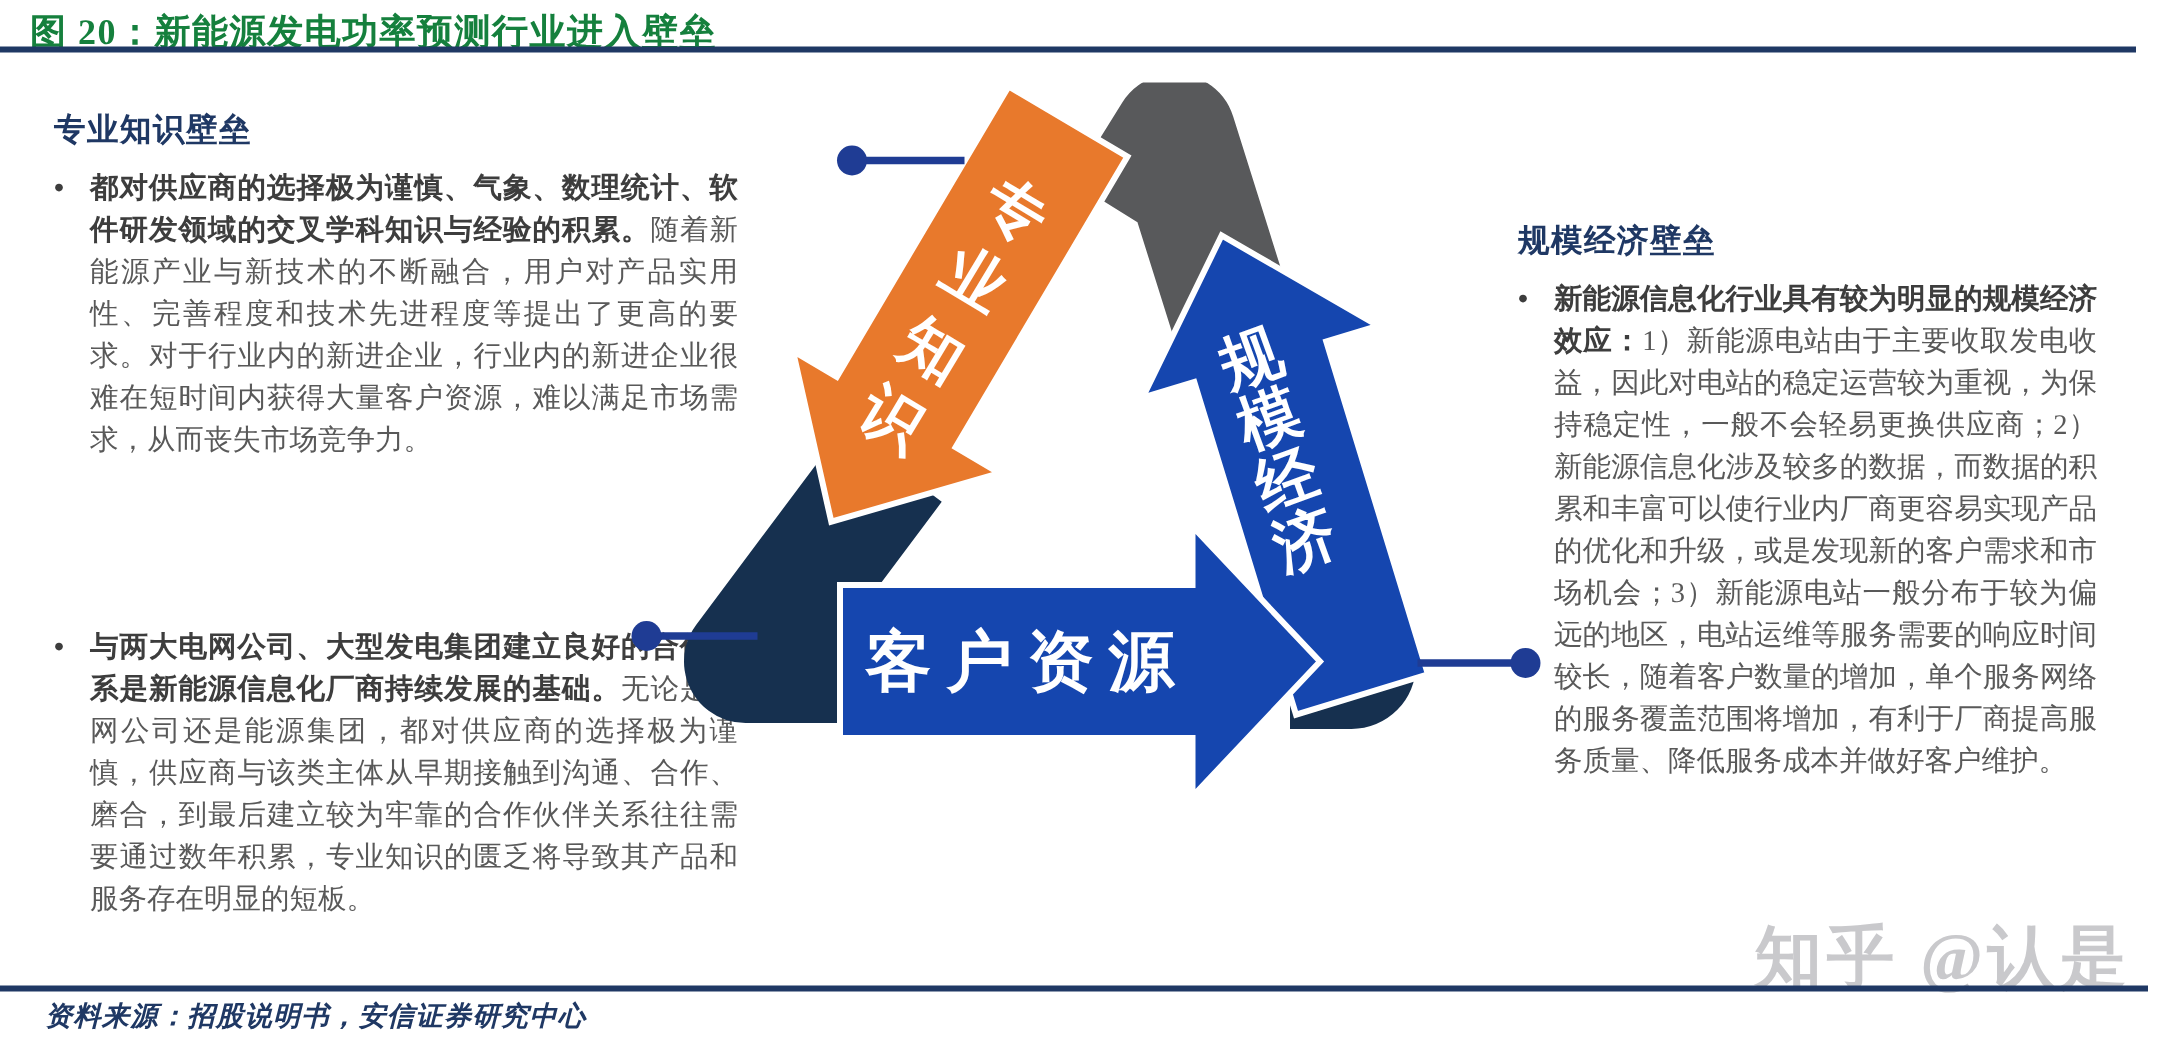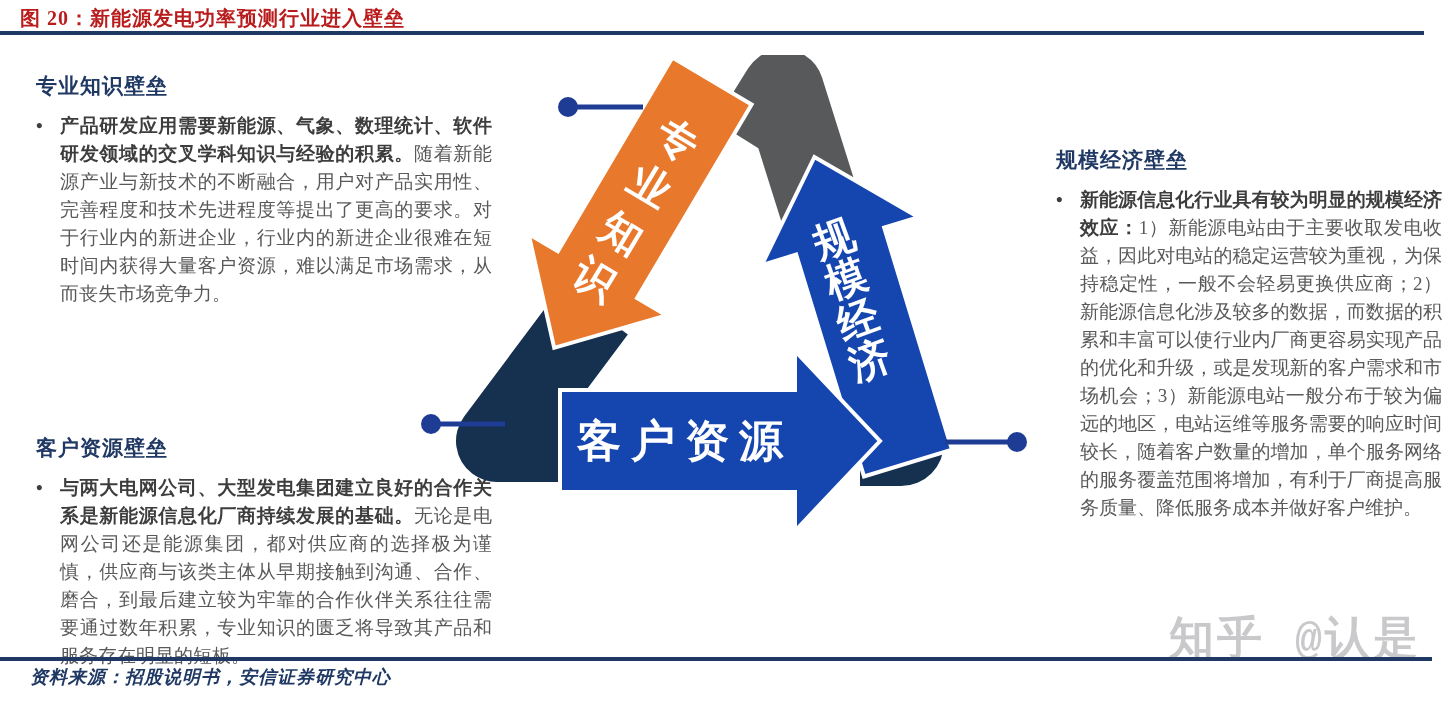--- a/index.html
+++ b/index.html
@@ -2,68 +2,67 @@
 <html><head>
 <meta charset="utf-8">
 <style>
   html,body { margin:0; padding:0; background:#ffffff; }
   .page {
     position:relative; width:1449px; height:701px; background:#ffffff;
     font-family:"Liberation Serif", serif; overflow:hidden;
   }
   .fig-title {
     position:absolute; left:20px; top:5px;
-    font-size:20px; font-weight:bold; color:#b91c1c; letter-spacing:1px;
+    font-size:24px; font-weight:bold; color:#15803d; letter-spacing:1px;
   }
   .rule { position:absolute; left:0; height:4px; background:#1F3864; }
   .rule-top { top:31px; width:1424px; }
   .rule-bottom { top:657px; width:1432px; }
 
   .section { position:absolute; }
   .section h2 { margin:16px 0 12px 0; font-size:21px; font-weight:bold; color:#1F3864; letter-spacing:1px; }
   .bullet-row { display:flex; }
   .bullet-marker { width:24px; flex:0 0 24px; font-size:19px; line-height:28px; color:#3D3D3D; font-weight:bold; }
   .para { margin:0; flex:1; font-size:19px; line-height:28px; text-align:justify; color:#595959; }
   .para b { color:#3D3D3D; }
 
   .sec-expertise { left:36px; top:56px; width:456px; }
   .sec-customer  { left:36px; top:418px; width:456px; }
-  .sec-scale     { left:1056px; top:130px; width:386px; }
+  .sec-scale     { left:1012px; top:130px; width:386px; }
 
   .diagram { position:absolute; left:420px; top:55px; }
   .diagram text { font-family:"Liberation Serif", serif; font-weight:bold; fill:#ffffff; }
 
   .source-note {
     position:absolute; left:30px; top:665px;
     font-size:18px; font-style:italic; font-weight:bold; color:#1F3864; letter-spacing:1px;
   }
   .watermark {
     position:absolute; right:28px; top:608px;
-    font-family:Liberation Mono, monospace;
+    font-family:Liberation Serif, serif;
     font-size:45px; font-weight:bold; color:#C9C9CC; letter-spacing:3px;
   }
 </style>
 </head>
 <body>
 
 <div class="page">
 
   <div class="fig-title">图 20：新能源发电功率预测行业进入壁垒</div>
   <div class="rule rule-top"></div>
 
   <div class="section sec-expertise">
     <h2>专业知识壁垒</h2>
     <div class="bullet-row">
       <span class="bullet-marker">•</span>
-      <p class="para"><b>产品研发应用需要新能源、气象、数理统计、软件研发领域的交叉学科知识与经验的积累。</b><span>随着新能源产业与新技术的不断融合，用户对产品实用性、完善程度和技术先进程度等提出了更高的要求。对于行业内的新进企业，行业内的新进企业很难在短时间内获得大量客户资源，难以满足市场需求，从而丧失市场竞争力。</span></p>
+      <p class="para"><b>都对供应商的选择极为谨慎、气象、数理统计、软件研发领域的交叉学科知识与经验的积累。</b><span>随着新能源产业与新技术的不断融合，用户对产品实用性、完善程度和技术先进程度等提出了更高的要求。对于行业内的新进企业，行业内的新进企业很难在短时间内获得大量客户资源，难以满足市场需求，从而丧失市场竞争力。</span></p>
     </div>
   </div>
 
   <div class="section sec-customer">
-    <h2>客户资源壁垒</h2>
     <div class="bullet-row">
       <span class="bullet-marker">•</span>
       <p class="para"><b>与两大电网公司、大型发电集团建立良好的合作关系是新能源信息化厂商持续发展的基础。</b><span>无论是电网公司还是能源集团，都对供应商的选择极为谨慎，供应商与该类主体从早期接触到沟通、合作、磨合，到最后建立较为牢靠的合作伙伴关系往往需要通过数年积累，专业知识的匮乏将导致其产品和服务存在明显的短板。</span></p>
     </div>
   </div>
 
   <div class="section sec-scale">
     <h2>规模经济壁垒</h2>
     <div class="bullet-row">
       <span class="bullet-marker">•</span>

